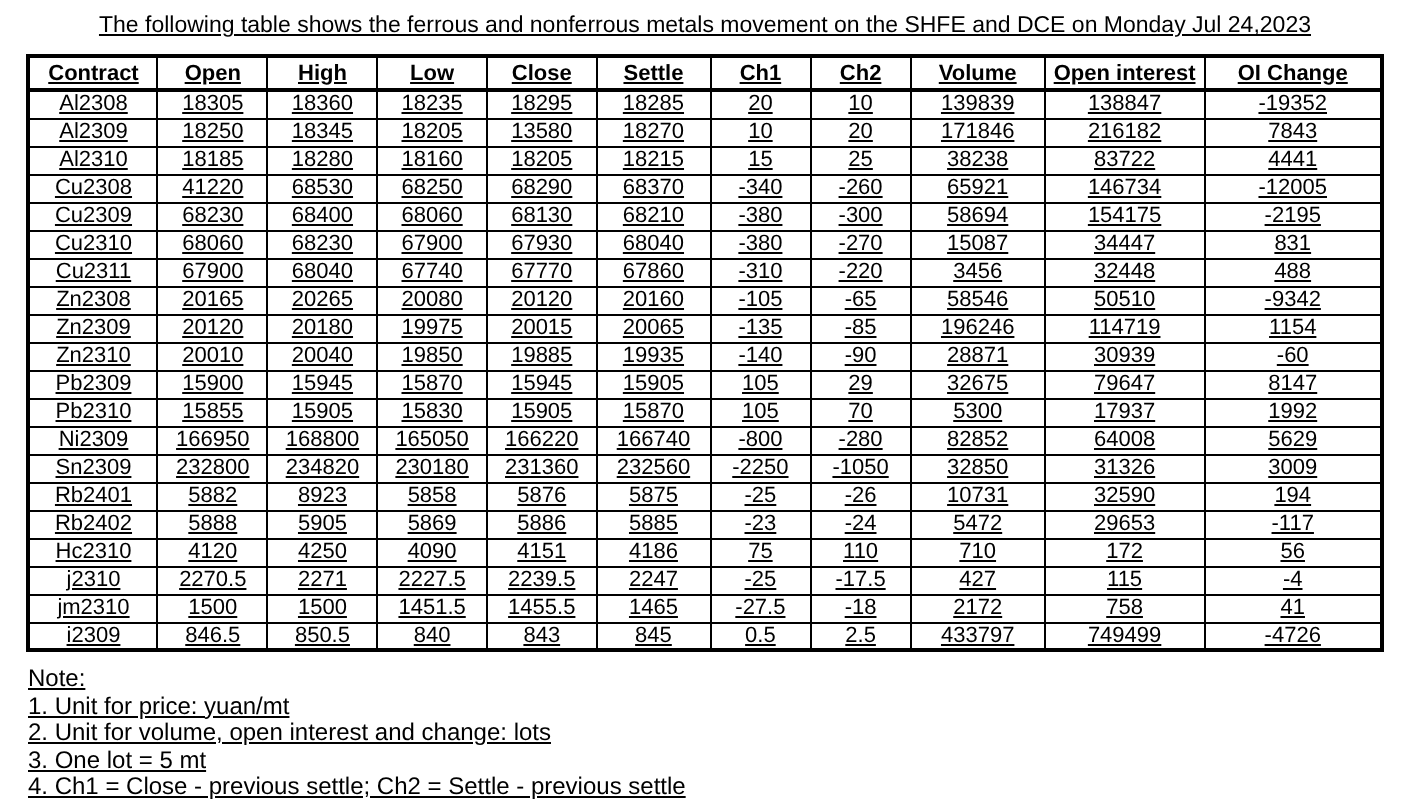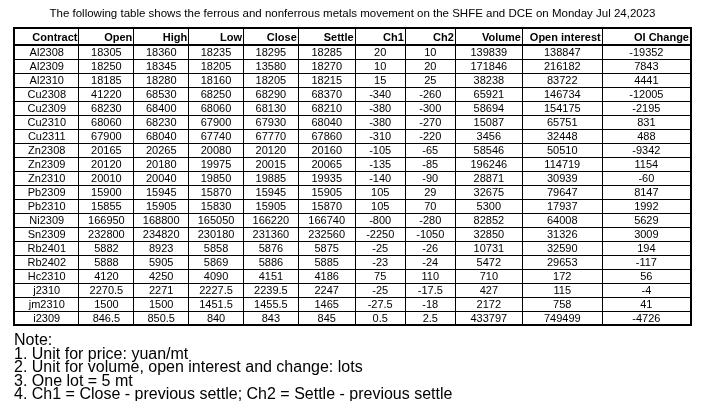--- a/index.html
+++ b/index.html
@@ -2,21 +2,21 @@
 <html><head>
 <meta charset="utf-8">
 <style>
   * { box-sizing: border-box; margin: 0; padding: 0; }
   html, body {
     width: 705px; height: 401px;
     background: #ffffff;
     font-family: "Liberation Sans", sans-serif;
     color: #000000;
   }
-  .page { width: 705px; height: 401px; overflow: hidden; }
+  .page { width: 705px; height: 401px; overflow: hidden; text-decoration: underline; }
   .title {
     margin-top: 6px;
     text-align: center;
     font-size: 11.5px;
     line-height: 14px;
     white-space: nowrap;
   }
   table.metals-table {
     margin: 7px 0 0 13px;
     width: 679px;
@@ -32,25 +32,24 @@
     padding: 0 1px;
     height: 14px;
     line-height: 12px;
     overflow: hidden;
     white-space: nowrap;
   }
   table.metals-table thead th {
     font-weight: bold;
     height: 17px;
     border-bottom-width: 2px;
-    text-align: right;
   }
   .notes {
     margin: 7px 0 0 14px;
-    font-size: 16px;
+    font-size: 12px;
     line-height: 13.5px;
   }
   .note-line { white-space: nowrap; }
   
   col.c-contract { width: 9.6%; }
   col.c-open     { width: 8.1%; }
   col.c-high     { width: 8.1%; }
   col.c-low      { width: 8.1%; }
   col.c-close    { width: 8.1%; }
   col.c-settle   { width: 8.4%; }
@@ -164,21 +163,21 @@
         <tr>
           <td>Cu2310</td>
           <td>68060</td>
           <td>68230</td>
           <td>67900</td>
           <td>67930</td>
           <td>68040</td>
           <td>-380</td>
           <td>-270</td>
           <td>15087</td>
-          <td>65751</td>
+          <td>34447</td>
           <td>831</td>
         </tr>
         <tr>
           <td>Cu2311</td>
           <td>67900</td>
           <td>68040</td>
           <td>67740</td>
           <td>67770</td>
           <td>67860</td>
           <td>-310</td>

